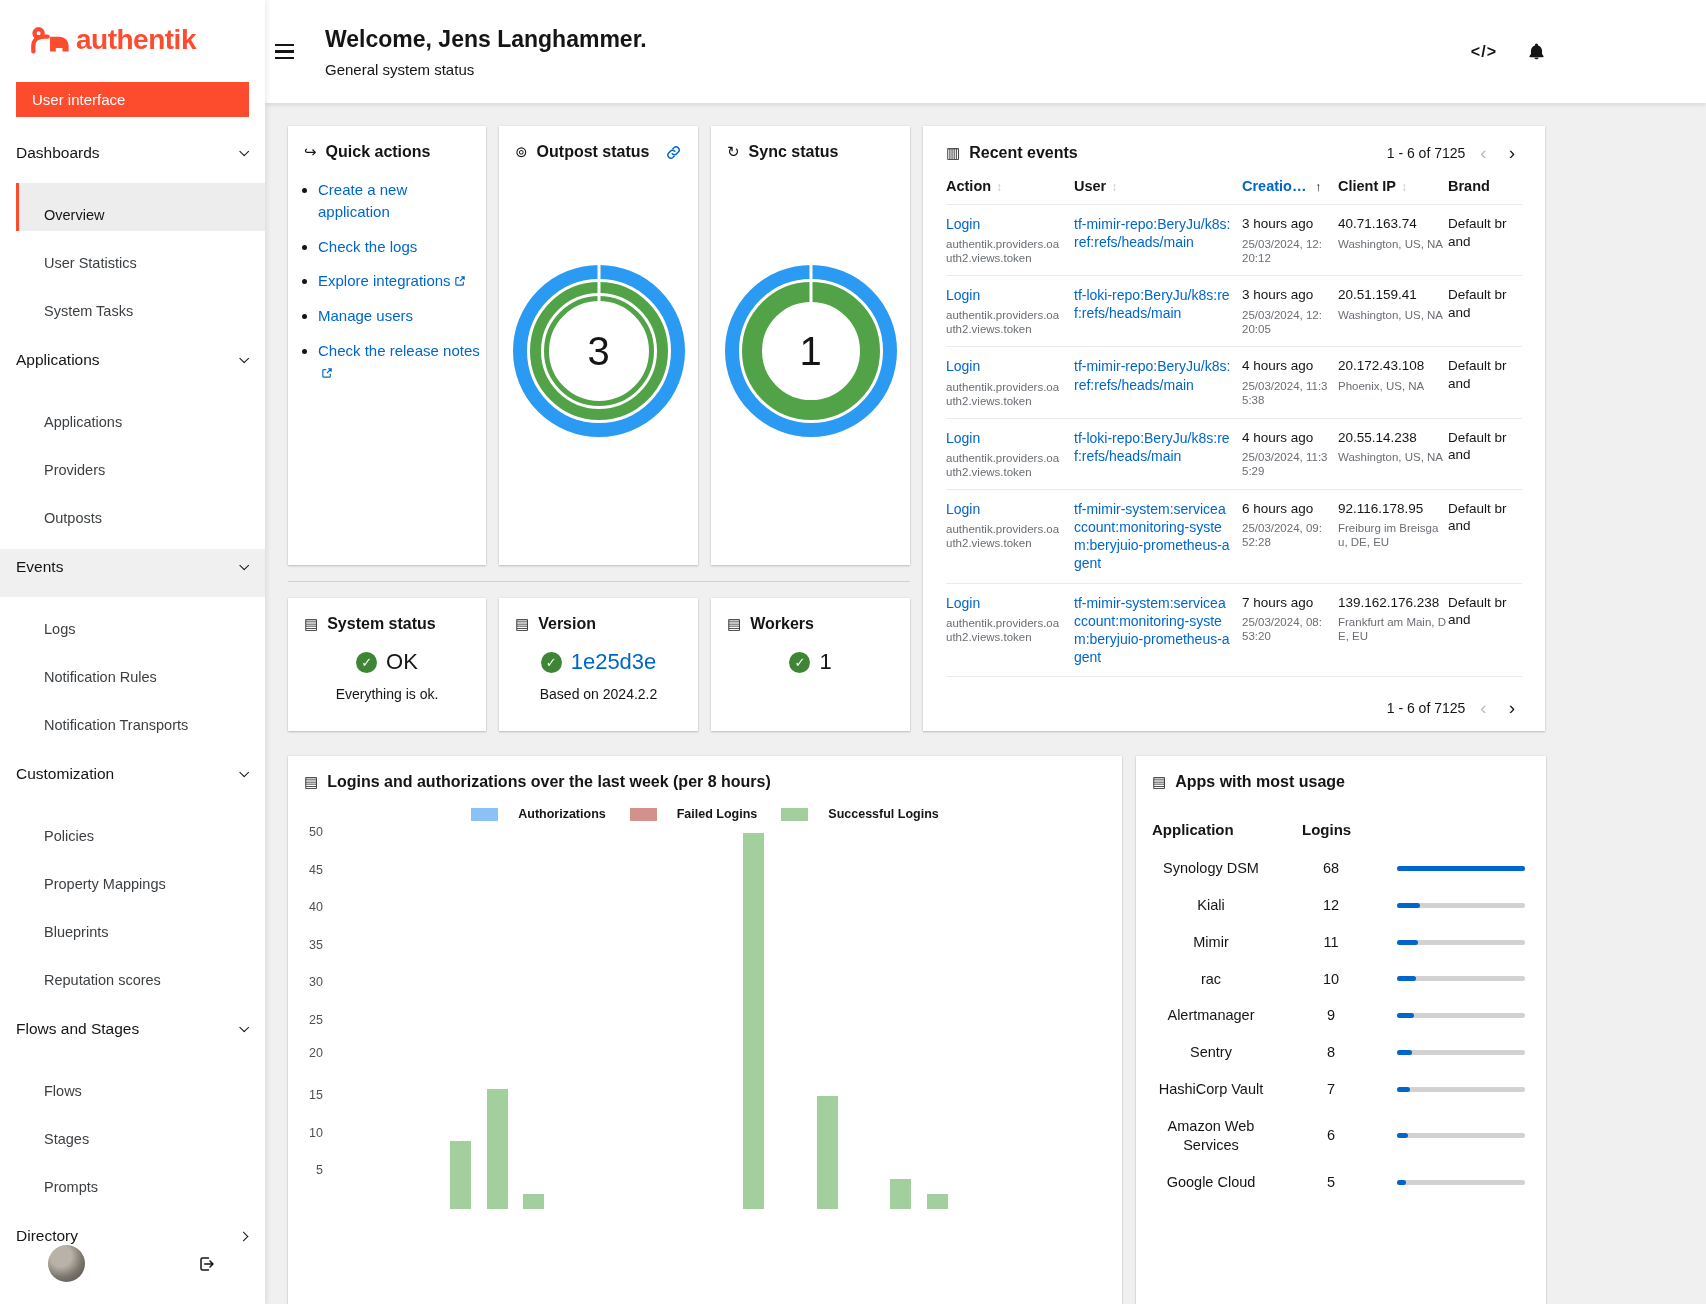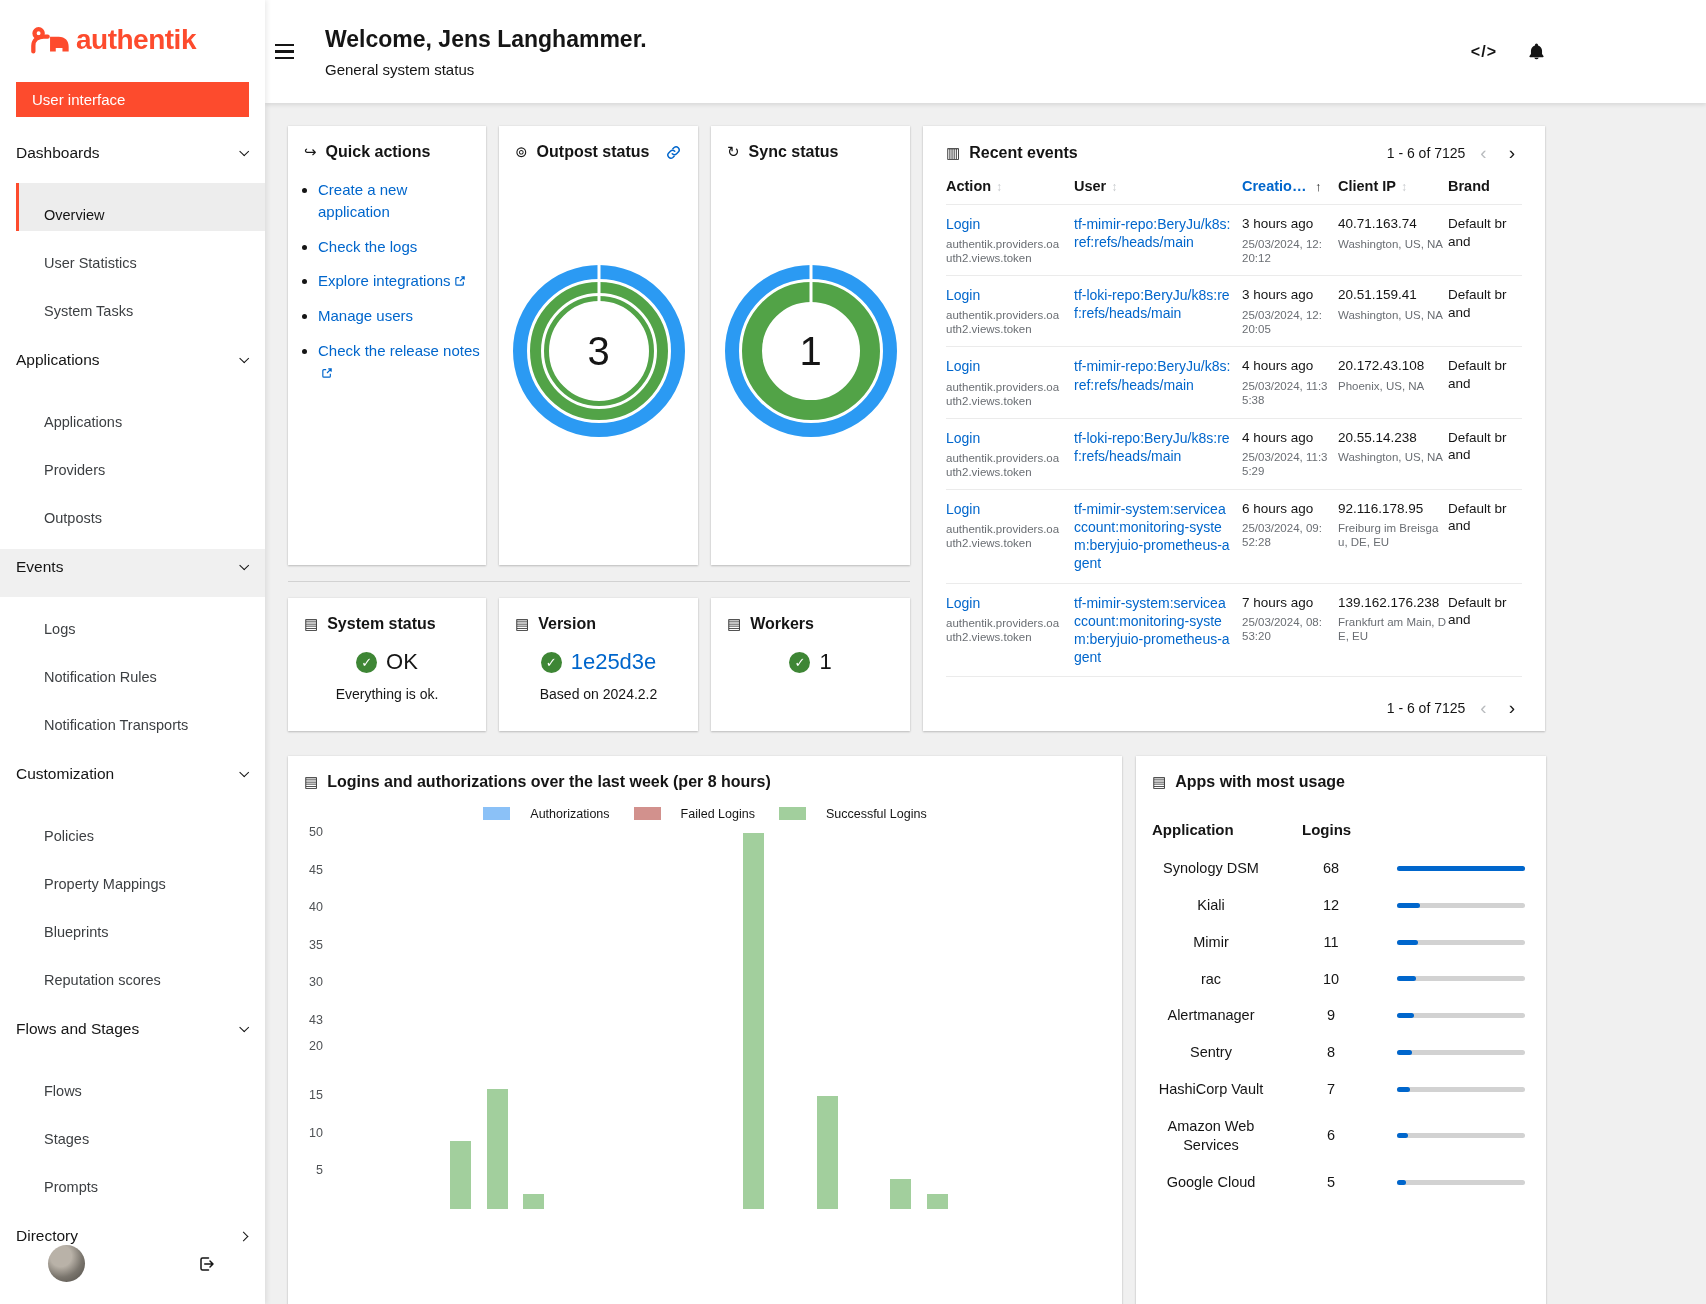--- a/index.html
+++ b/index.html
@@ -83,21 +83,21 @@
 
   .status-line { display:flex; align-items:center; justify-content:center; gap:9px; margin-top:4px; font-size:22px; }
   .okcheck { width:21px; height:21px; min-width:21px; border-radius:50%; background:var(--success,#3e8635); color:#fff; font-size:13px; display:flex; align-items:center; justify-content:center; }
   .status-value.linkish { color:var(--link,#0066cc); }
   .status-sub { text-align:center; font-size:14px; margin-top:11px; }
 
   
   .grid-bottom { display:grid; grid-template-columns:834px 410px; column-gap:14px; margin-top:25px; }
   .grid-bottom .card { height:562px; overflow:hidden; }
   .legend { display:flex; justify-content:center; align-items:center; gap:24px; margin-top:4px; }
-  .lg-item { display:flex; align-items:flex-start; gap:20px; font-size:12.5px; }
+  .lg-item { display:flex; align-items:flex-end; gap:20px; font-size:12.5px;font-weight:bold; }
   .lg-swatch { width:27px; height:13px; display:inline-block; }
   .plot-row { display:flex; padding:12px 20px 0 12px;align-items:center; }
   .y-axis { width:32px; position:relative; height:376px; }
   .ytick { position:absolute; right:9px; font-size:12.5px; color:#4f5255; }
   .plot-area { flex:1; position:relative; height:376px; }
   .bar { position:absolute; bottom:0; width:21px; }
 
   .apps-table { width:100%; border-collapse:collapse; margin-top:10px; }
   .apps-table th { font-size:15px; padding:8px 16px 12px; text-align:left; }
   .apps-table td { text-align:center; font-size:14.5px; padding:9px 4px; line-height:1.3; }
@@ -469,22 +469,22 @@
                 <span class="lg-lbl">Successful Logins</span>
               </span>
             </div>
           <div class="plot-row">
             <div class="y-axis">
                 <div class="ytick" style="top: -8px;">50</div>
                 <div class="ytick" style="top: 29.6px;">45</div>
                 <div class="ytick" style="top: 67.2px;">40</div>
                 <div class="ytick" style="top: 104.8px;">35</div>
                 <div class="ytick" style="top: 142.4px;">30</div>
-                <div class="ytick" style="top: 180px;">43</div>
-                <div class="ytick" style="top: 206px;">20</div>
+                <div class="ytick" style="top: 180px;">25</div>
+                <div class="ytick" style="top: 213px;">20</div>
                 <div class="ytick" style="top: 255.2px;">15</div>
                 <div class="ytick" style="top: 292.8px;">10</div>
                 <div class="ytick" style="top: 330.4px;">5</div>
               </div>
             <div class="plot-area">
                 <div class="bar" style="left: 117.833px; height: 67.68px; background: rgb(162, 207, 157);"></div>
                 <div class="bar" style="left: 154.5px; height: 120.32px; background: rgb(162, 207, 157);"></div>
                 <div class="bar" style="left: 191.167px; height: 15.04px; background: rgb(162, 207, 157);"></div>
                 <div class="bar" style="left: 411.167px; height: 376px; background: rgb(162, 207, 157);"></div>
                 <div class="bar" style="left: 484.5px; height: 112.8px; background: rgb(162, 207, 157);"></div>

